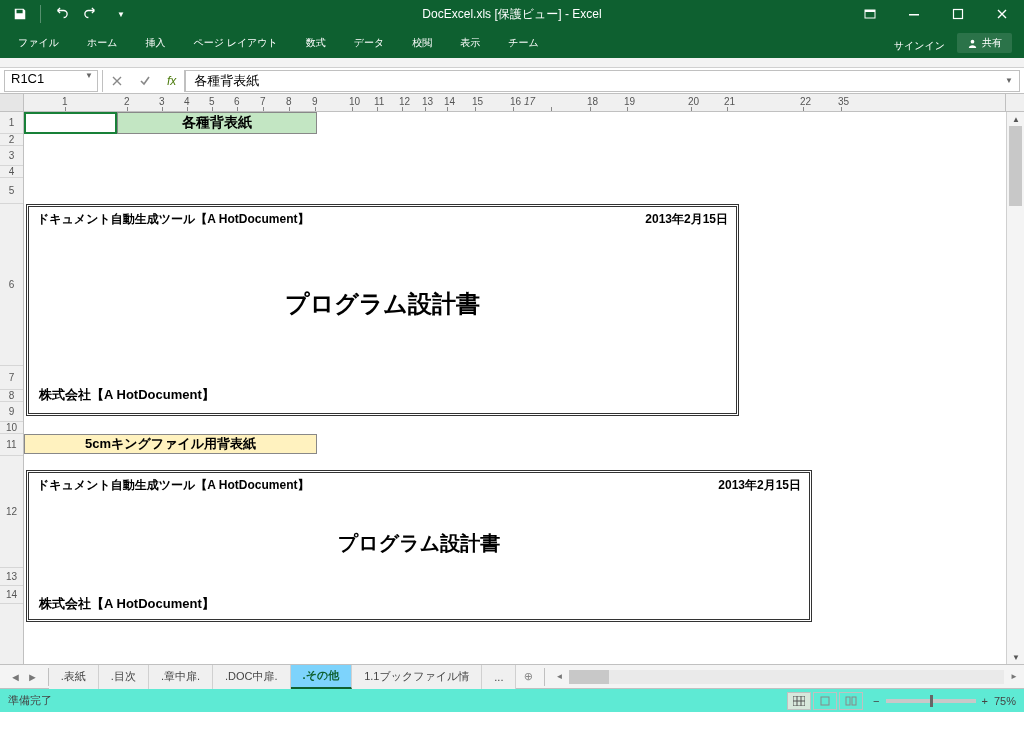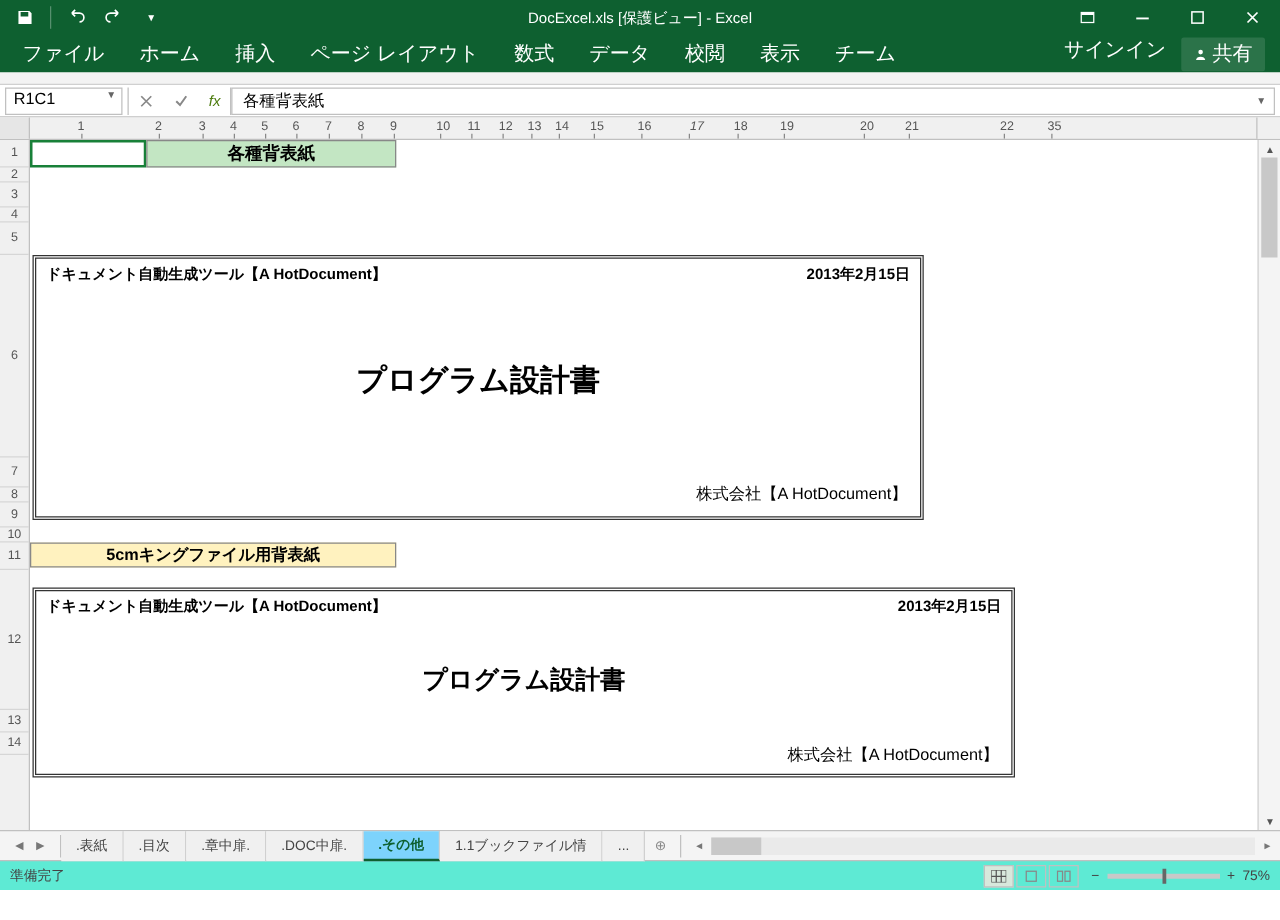--- a/index.html
+++ b/index.html
@@ -8,24 +8,24 @@
 .titlebar { background: #0e6030; height: 28px; display: flex; align-items: center; color: #fff; font-size: 12px; position: relative; }
 .qat { display: flex; align-items: center; gap: 2px; padding-left: 6px; }
 .qat-btn { width: 28px; height: 24px; display: flex; align-items: center; justify-content: center; color: #fff; }
 .qat-btn svg { width: 14px; height: 14px; }
 .qat .sep { width: 1px; height: 18px; background: rgba(255,255,255,0.3); margin: 0 4px; }
 .title-text { position: absolute; left: 50%; transform: translateX(-50%); }
 .winbtns { position: absolute; right: 0; display: flex; }
 .winbtn { width: 44px; height: 28px; display: flex; align-items: center; justify-content: center; color: #fff; }
 .winbtn svg { width: 12px; height: 12px; }
 
-.ribbon-tabs { background: #0e6030; height: 30px; display: flex; align-items: center; color: #fff; font-size: 16px; padding: 0 4px; }
+.ribbon-tabs { background: #0e6030; height: 30px; display: flex; align-items: center; color: #fff; font-size: 10px; padding: 0 4px; }
 .rtab { padding: 0 14px; height: 30px; display: flex; align-items: center; }
 .tell-me { display: flex; align-items: center; gap: 6px; color: #c0e0cc; margin-left: 8px; }
-.signin-share { margin-left: auto; display: flex; align-items: flex-start; gap: 12px; padding-right: 8px; }
+.signin-share { margin-left: auto; display: flex; align-items: flex-end; gap: 12px; padding-right: 8px; }
 .share-btn { background: rgba(255,255,255,0.12); padding: 3px 10px; border-radius: 2px; display: flex; align-items: center; gap: 4px; }
 
 .ribbon-strip { background: #f3f3f3; height: 10px; border-bottom: 1px solid #d0d0d0; }
 
 .formula-bar { height: 26px; display: flex; align-items: center; border-bottom: 1px solid #c0c0c0; font-size: 13px; background: #fff; }
 .name-box { width: 94px; height: 22px; border: 1px solid #c0c0c0; margin: 0 4px; display: flex; align-items: flex-start; padding: 0 6px; position: relative; }
 .name-box .dd { position: absolute; right: 4px; font-size: 8px; color: #666; }
 .fb-sep { width: 1px; height: 22px; background: #c0c0c0; }
 .fb-btn { width: 28px; height: 22px; display: flex; align-items: center; justify-content: center; color: #888; }
 .fb-btn svg { width: 12px; height: 12px; }
@@ -48,21 +48,21 @@
 .vscroll .arr { position: absolute; left: 0; width: 18px; height: 14px; display: flex; align-items: center; justify-content: center; font-size: 8px; color: #555; }
 
 .cell-title { position: absolute; left: 93px; top: 0; width: 200px; height: 22px; background: #c3e6c3; border: 1px solid #888; display: flex; align-items: center; justify-content: center; font-size: 14px; font-weight: bold; }
 .sel-outline { position: absolute; left: 0; top: 0; width: 93px; height: 22px; border: 2px solid #188038; box-sizing: border-box; }
 
 .cell-sub { position: absolute; height: 20px; background: #fff2bf; border: 1px solid #888; display: flex; align-items: center; justify-content: center; font-size: 13px; font-weight: bold; }
 
 .doc-box { position: absolute; border: 3px double #333; background: #fff; }
 .doc-top { display: flex; justify-content: space-between; padding: 4px 8px; font-size: 12px; font-weight: bold; }
 .doc-title { text-align: center; font-size: 24px; font-weight: bold; }
-.doc-company { text-align: right; padding: 2px 10px 4px; font-size: 13px; font-weight: normal; }
+.doc-company { padding: 2px 10px 4px; font-size: 13px; font-weight: bold; }
 
 .sheet-tab-bar { height: 24px; background: #f4f4f4; border-top: 1px solid #c0c0c0; display: flex; align-items: center; font-size: 11px; color: #444; }
 .nav-arrows { display: flex; gap: 6px; padding: 0 10px; color: #777; }
 .stabs { display: flex; height: 24px; }
 .stab { padding: 0 12px; height: 24px; display: flex; align-items: center; border-right: 1px solid #d0d0d0; background: #f0f0f0; }
 .stab.active { background: #7dd3fc; border-bottom: 2px solid #0e6030; color: #0e6030; font-weight: bold; }
 .add-sheet { width: 24px; display: flex; align-items: center; justify-content: center; color: #888; }
 .hscroll { flex: 1; display: flex; align-items: center; margin: 0 6px; }
 .hscroll-track { flex: 1; height: 14px; background: #eaeaea; position: relative; margin: 0 6px; }
 .hscroll-thumb { position: absolute; left: 0; top: 0; width: 40px; height: 14px; background: #c8c8c8; }
@@ -201,21 +201,21 @@
       <span style="left: 375px;">12</span>
       <div style="position: absolute; bottom: 0px; width: 1px; height: 4px; background: rgb(136, 136, 136); left: 378px;"></div>
       <span style="left: 398px;">13</span>
       <div style="position: absolute; bottom: 0px; width: 1px; height: 4px; background: rgb(136, 136, 136); left: 401px;"></div>
       <span style="left: 420px;">14</span>
       <div style="position: absolute; bottom: 0px; width: 1px; height: 4px; background: rgb(136, 136, 136); left: 423px;"></div>
       <span style="left: 448px;">15</span>
       <div style="position: absolute; bottom: 0px; width: 1px; height: 4px; background: rgb(136, 136, 136); left: 451px;"></div>
       <span style="left: 486px;">16</span>
       <div style="position: absolute; bottom: 0px; width: 1px; height: 4px; background: rgb(136, 136, 136); left: 489px;"></div>
-      <span style="left: 528px; font-style: italic;">17</span>
+      <span style="left: 500px; font-style: italic;">17</span>
       <div style="position: absolute; bottom: 0px; width: 1px; height: 4px; background: rgb(136, 136, 136); left: 527px;"></div>
       <span style="left: 563px;">18</span>
       <div style="position: absolute; bottom: 0px; width: 1px; height: 4px; background: rgb(136, 136, 136); left: 566px;"></div>
       <span style="left: 600px;">19</span>
       <div style="position: absolute; bottom: 0px; width: 1px; height: 4px; background: rgb(136, 136, 136); left: 603px;"></div>
       <span style="left: 664px;">20</span>
       <div style="position: absolute; bottom: 0px; width: 1px; height: 4px; background: rgb(136, 136, 136); left: 667px;"></div>
       <span style="left: 700px;">21</span>
       <div style="position: absolute; bottom: 0px; width: 1px; height: 4px; background: rgb(136, 136, 136); left: 703px;"></div>
       <span style="left: 776px;">22</span>

